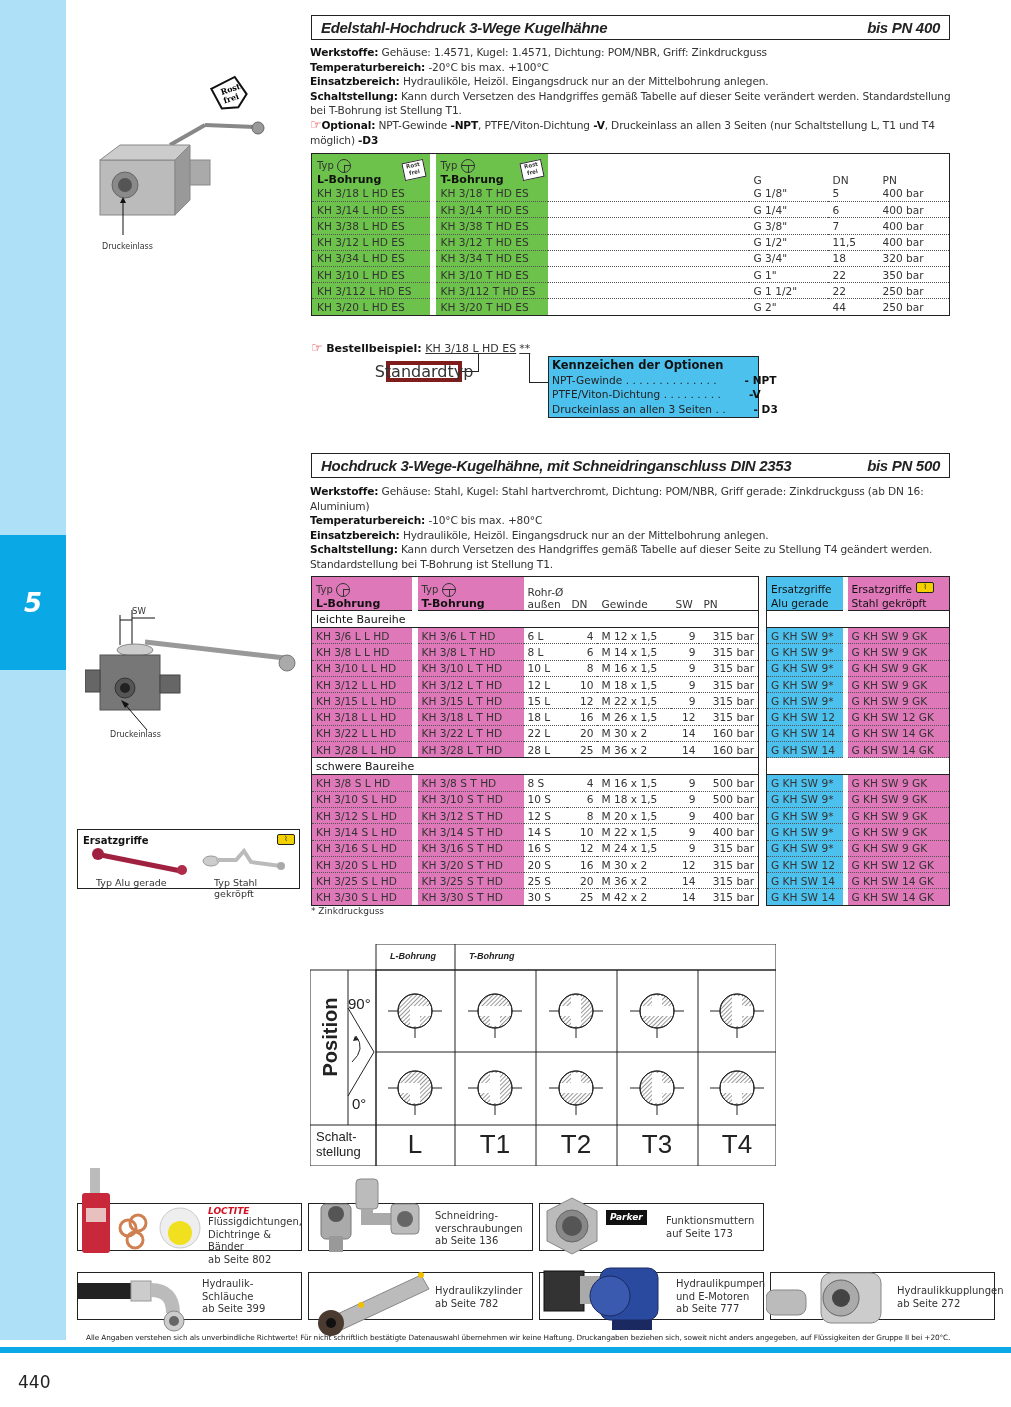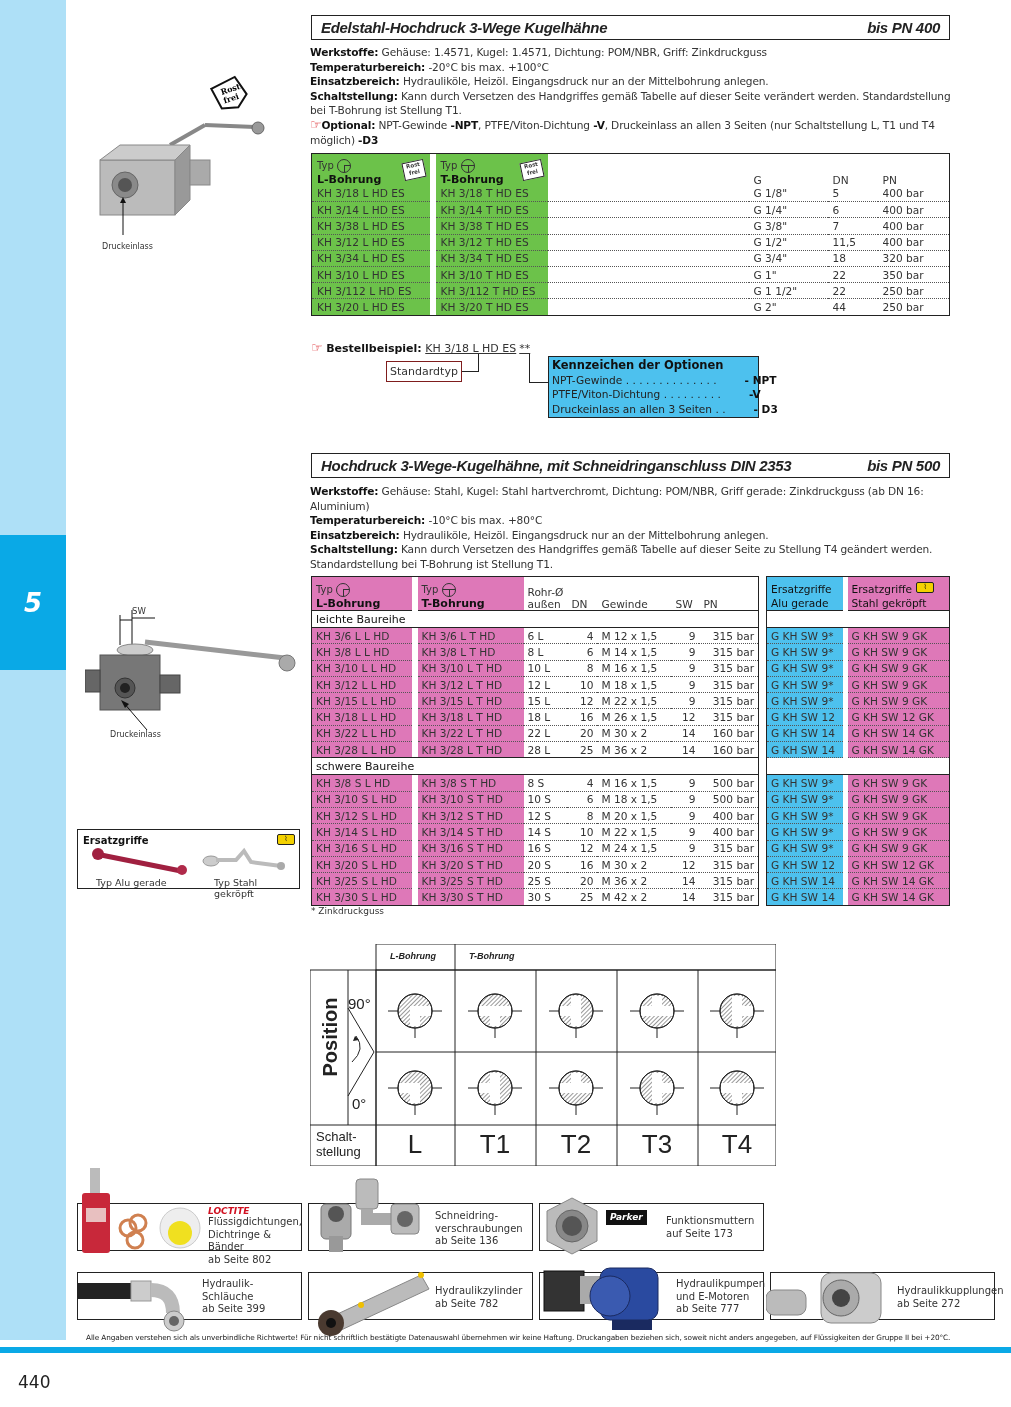--- a/index.html
+++ b/index.html
@@ -25,21 +25,21 @@
   .hd-bold { font-weight: bold; color: #111; font-size: 11px; }
   .rostfrei { display: inline-block; width: 22px; height: 18px; border: 1.5px solid #222; background: #fff; transform: rotate(-12deg); font-size: 5.5px; font-weight: bold; line-height: 7px; text-align: center; float: right; margin-top: 2px; }
   .sym { display: inline-block; width: 14px; height: 14px; border: 1px solid #333; border-radius: 50%; position: relative; vertical-align: middle; }
   .sym::before { content: ""; position: absolute; left: 0; right: 0; top: 5px; border-top: 1px solid #333; }
   .sym.l::before { left: 6px; }
   .sym::after { content: ""; position: absolute; left: 6px; top: 5px; bottom: 0; border-left: 1px solid #333; }
 
   .order { position: absolute; left: 311px; top: 340px; font-size: 11px; }
   .order b { color: #111; }
   .order u { color: #333; }
-  .std-box { position: absolute; left: 386px; top: 361px; width: 76px; height: 21px; border: 1px solid #7f1d1d; font-size: 11px; display: flex; align-items: center; justify-content: center; color: #333; }
+  .std-box { position: absolute; left: 386px; top: 361px; width: 76px; height: 21px; border: 4px solid #7f1d1d; font-size: 16px; display: flex; align-items: center; justify-content: center; color: #333; }
   .line { position: absolute; border-color: #222; border-style: solid; border-width: 0; }
   .opt-box { position: absolute; left: 548px; top: 356px; width: 211px; height: 62px; border: 1px solid #222; background: #4dc1ee; padding: 1px 3px; font-size: 10.6px; line-height: 14.5px; color: #222; }
   .opt-box .ttl { font-weight: bold; font-size: 11.5px; color: #111; }
   .opt-box .row { display: flex; justify-content: space-between; white-space: nowrap; gap: 28px; }
   .opt-box .row b { color: #111; }
 
   table.t2 { position: absolute; left: 311px; top: 576px; width: 448px; border: 1.5px solid #222; border-collapse: collapse; font-size: 10.6px; }
   table.t2 td { height: 16.3px; padding: 0 4px; border-bottom: 1px dotted #555; white-space: nowrap; color: #333; }
   table.t2 td.p { background: #de78b8; }
   table.t2 td.gap { width: 6px; padding: 0; background: #fff; border-bottom: none; }

